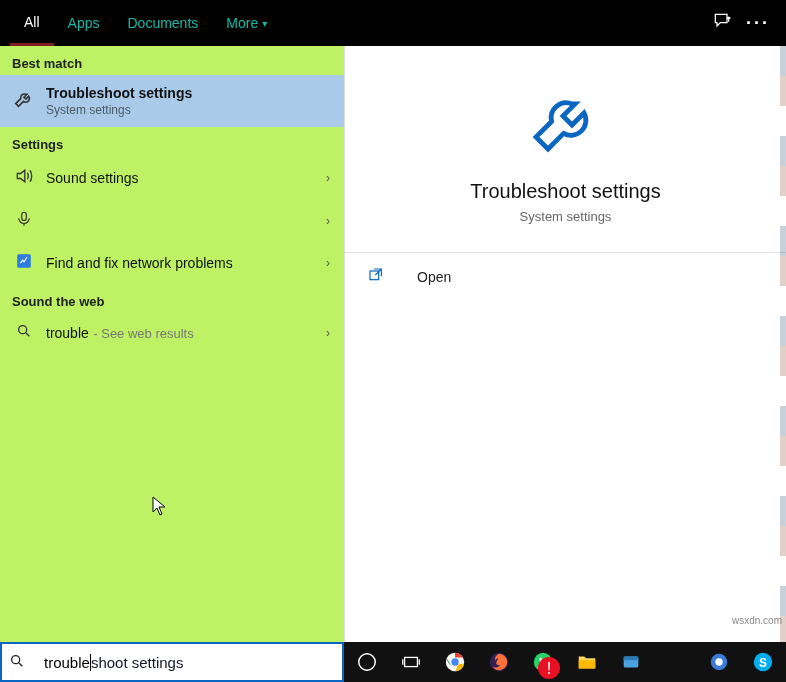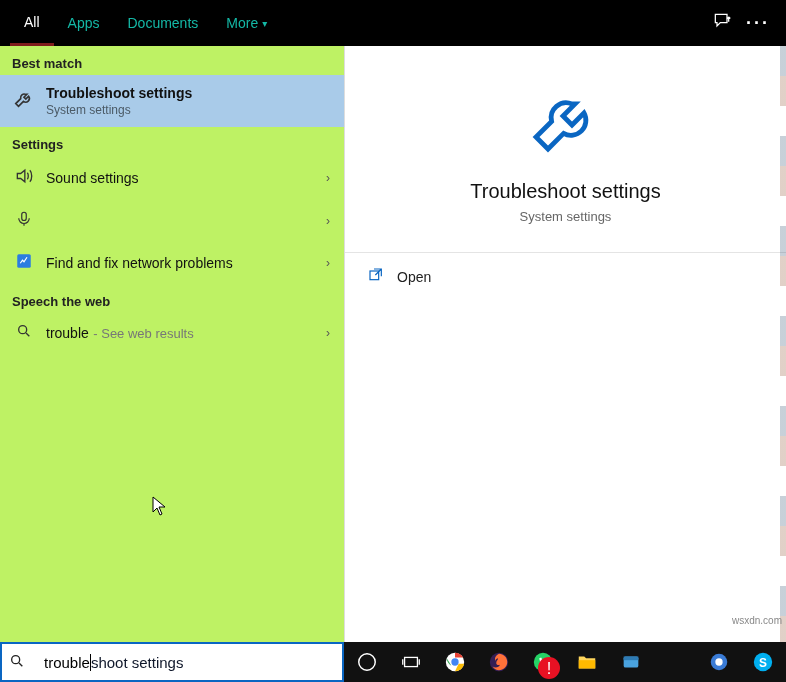--- a/index.html
+++ b/index.html
@@ -34,21 +34,21 @@
   .web-result .hint { font-size: 13px; color: #777; display: inline; }
 
   .cursor { position: absolute; left: 152px; top: 450px; font-size: 18px; color: #000; pointer-events: none; }
 
   
   .detail { text-align: center; padding-top: 40px; }
   .detail .big-icon { color: #0a66c2; margin: 0 auto 18px auto; }
   .detail .dtitle { font-size: 20px; color: #111; font-weight: 400; }
   .detail .dsub { font-size: 13px; color: #666; margin-top: 6px; }
   .detail-sep { border-top: 1px solid #e4e4e4; margin-top: 28px; }
-  .action-row { display: flex; align-items: center; padding: 14px 20px; cursor: pointer; font-size: 14px; color: #222; }
+  .action-row { display: flex; align-items: center; padding: 14px 20px; cursor: pointer; font-size: 14px; color: #222; gap: 20px; }
   .action-row .aico { width: 22px; color: #0a66c2; margin-right: 10px; font-size: 14px; }
 
   
   .bottom { position: absolute; left: 0; right: 0; bottom: 0; height: 40px; display: flex; }
   .search { width: 344px; height: 40px; border: 2px solid #0a66c2; background: #fff; display: flex; align-items: center; }
   .search .sico { width: 34px; text-align: center; color: #333; font-size: 15px; }
   .search input { border: none; outline: none; font-size: 15px; width: 100%; color: #000; background: transparent; }
   .search .typed-overlay { position: absolute; left: 42px; font-size: 15px; color: #000; pointer-events: none; }
   .search .caret { border-right: 1px solid #000; }
 
@@ -132,21 +132,21 @@
               <rect x="3" y="3" width="18" height="18" rx="2"></rect>
               <path d="M7 15l3-4 2 2 4-6" stroke="#fff" stroke-width="1.6" fill="none"></path>
             </svg>
         </div>
         <div class="rtext">
             <div class="title">Find and fix network problems</div>
           </div>
         <div class="chev">›</div>
       </div>
 
-      <div class="section-label">Speech the web</div>
+      <div class="section-label">Sound the web</div>
 
       <div class="result web-result">
         <div class="rico">
           <svg width="16" height="16" viewBox="0 0 24 24" fill="none" stroke="#333" stroke-width="2">
               <circle cx="10" cy="10" r="6"></circle>
               <path d="M20 20l-5-5"></path>
             </svg>
         </div>
         <div class="rtext">
           <span class="title">trouble</span>

